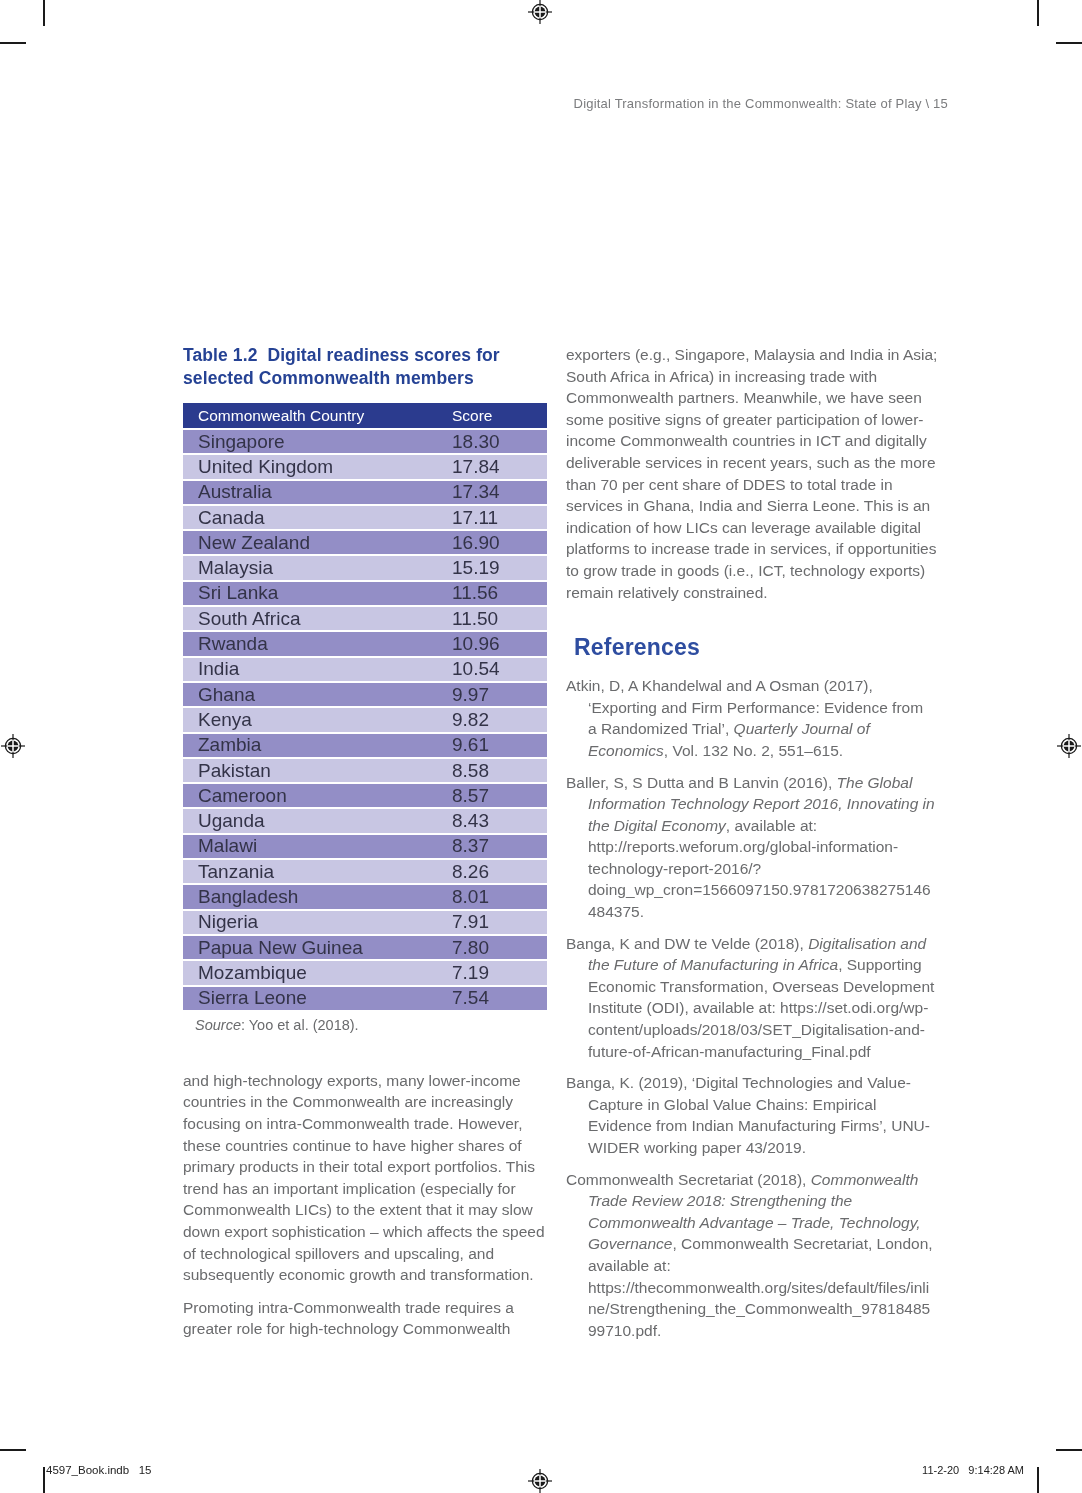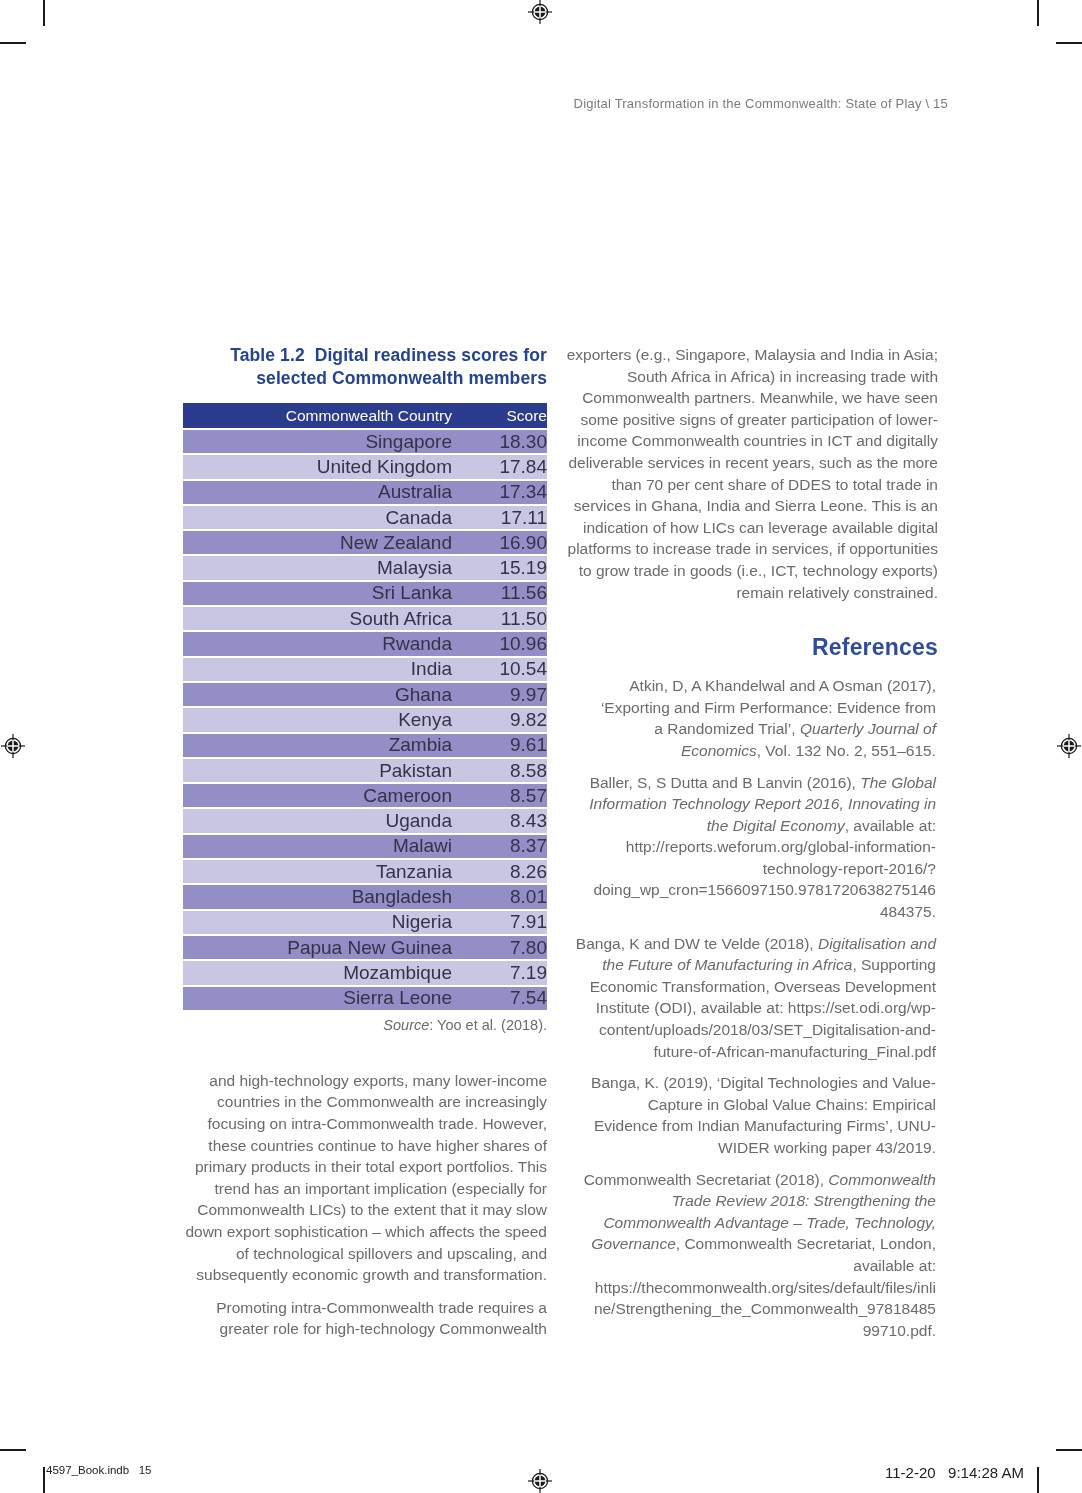--- a/index.html
+++ b/index.html
@@ -1,20 +1,19 @@
 <!DOCTYPE html>
 <html><head>
 <meta charset="utf-8">
 <style>
   html,body { margin:0; padding:0; background:#ffffff; }
   .page {
     position:relative; width:1082px; height:1493px; background:#ffffff;
     font-family:"Liberation Sans", sans-serif; overflow:hidden;
     color:#6a6b6d;
-    text-align:right;
   }
   
   .crop { position:absolute; background:#1a1a1a; }
   
   .reg { position:absolute; width:26px; height:26px; }
   
   .run-head {
     position:absolute; top:96px; right:134px;
     font-size:13px; color:#7b7c7e; letter-spacing:0.2px;
   }
@@ -29,43 +28,43 @@
   .t-head {
     display:flex; align-items:center; height:25px; margin-bottom:2px;
     background:#2b3b8e; color:#ffffff; font-size:15.5px;
   }
   .t-row {
     display:flex; align-items:center; height:23.3px; margin-bottom:2px;
     font-size:19px; color:#333348;
   }
   .t-row.dark  { background:#938ec6; }
   .t-row.light { background:#c8c6e3; }
-  .c-name  { width:269px; box-sizing:border-box; padding-left:26px; white-space:nowrap; }
+  .c-name  { width:269px; box-sizing:border-box; padding-left:15px; white-space:nowrap; }
   .c-score { flex:1; }
   .source-note { font-size:14.5px; color:#6a6b6d; margin:7px 0 0 12px; }
   .body-p {
     font-size:15.5px; line-height:21.6px; margin:0 0 11px 0; color:#6a6b6d;
   }
   .left-col .paras { margin-top:37px; }
   .refs-title {
     font-size:23px; font-weight:bold; color:#2e4da0;
-    margin:31px 0 14px 16px; letter-spacing:0.2px;
+    margin:31px 0 14px 8px; letter-spacing:0.2px;
   }
   .ref {
     font-size:15.5px; line-height:21.6px; color:#6a6b6d;
     margin:0 2px 10px 0; padding-left:22px; text-indent:-22px;
     overflow-wrap:anywhere;
   }
   .ref .it, .source-note .it { font-style:italic; }
   .footer-left {
     position:absolute; left:46px; top:1464px; font-size:11.5px; color:#222222;
     white-space:pre;
   }
   .footer-right {
-    position:absolute; right:58px; top:1464px; font-size:15px; color:#222222;
+    position:absolute; right:58px; top:1464px; font-size:11px; color:#222222;
     white-space:pre;
   }
 </style>
 </head>
 <body>
 
 <div class="page">
 
   <div class="crop" style="left:43px;top:0;width:2px;height:26px;"></div>
   <div class="crop" style="left:0;top:42px;width:26px;height:2px;"></div>

